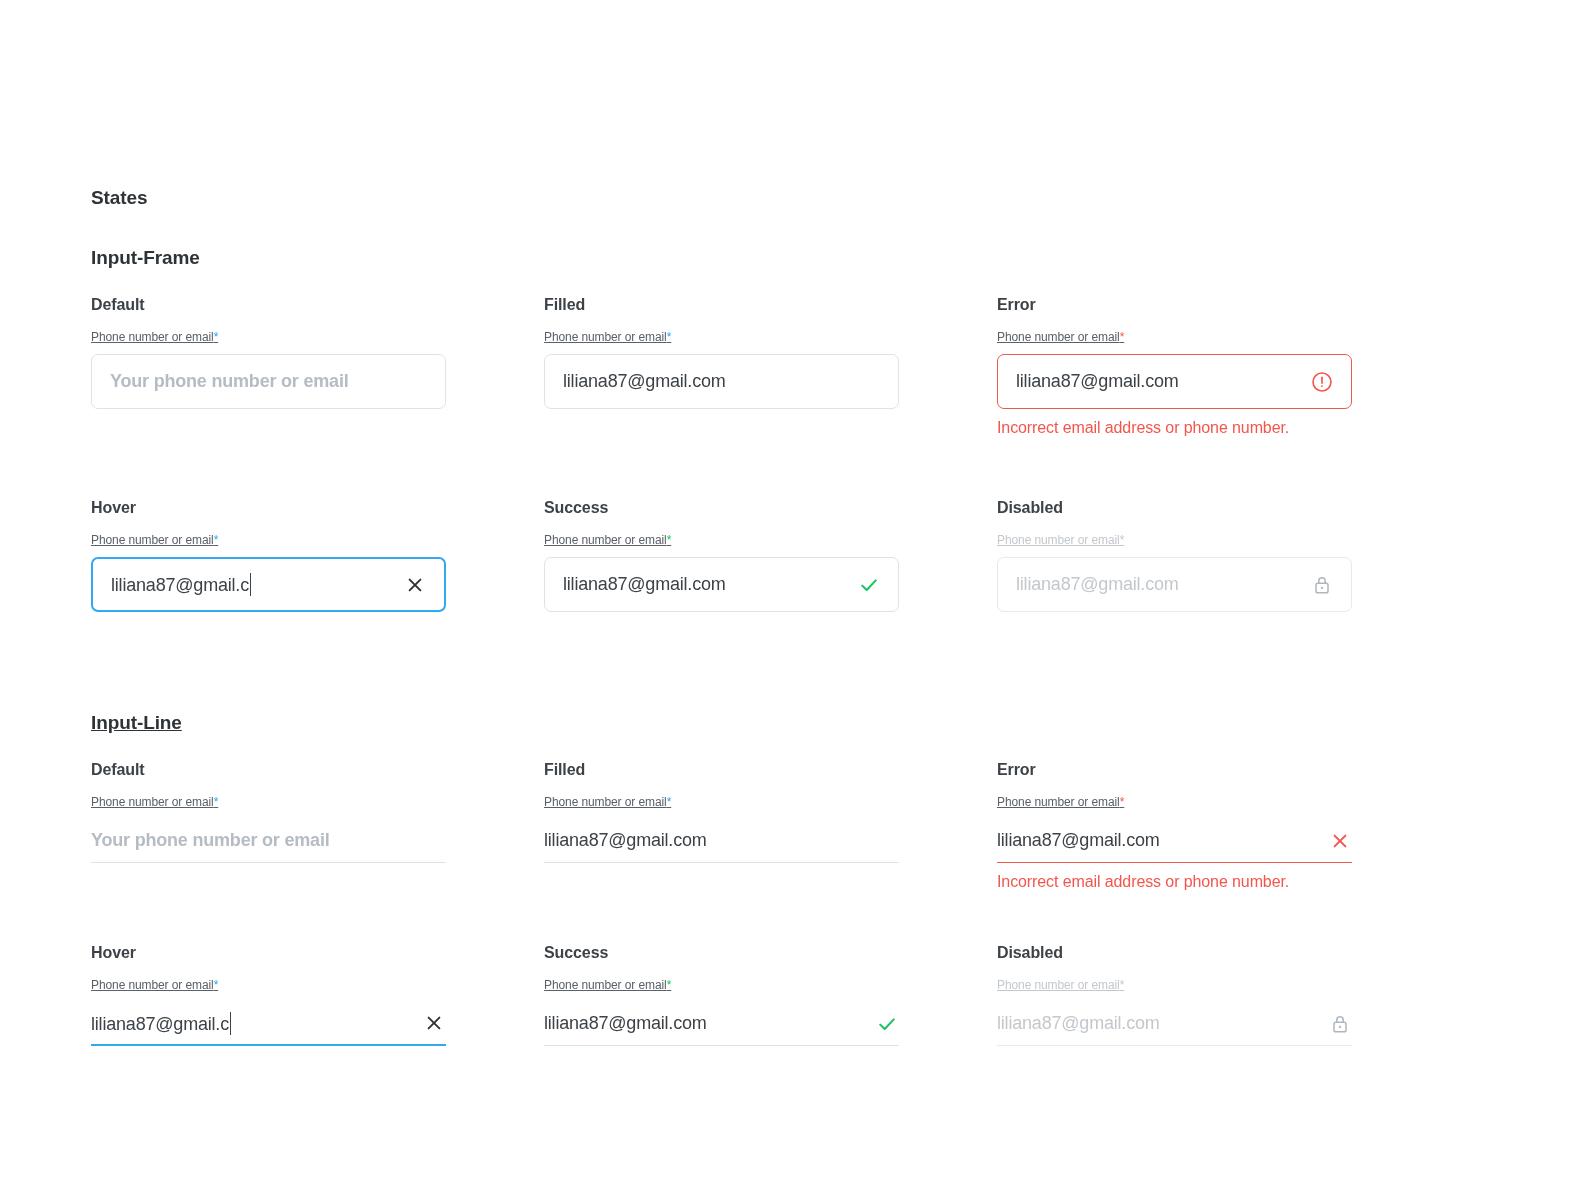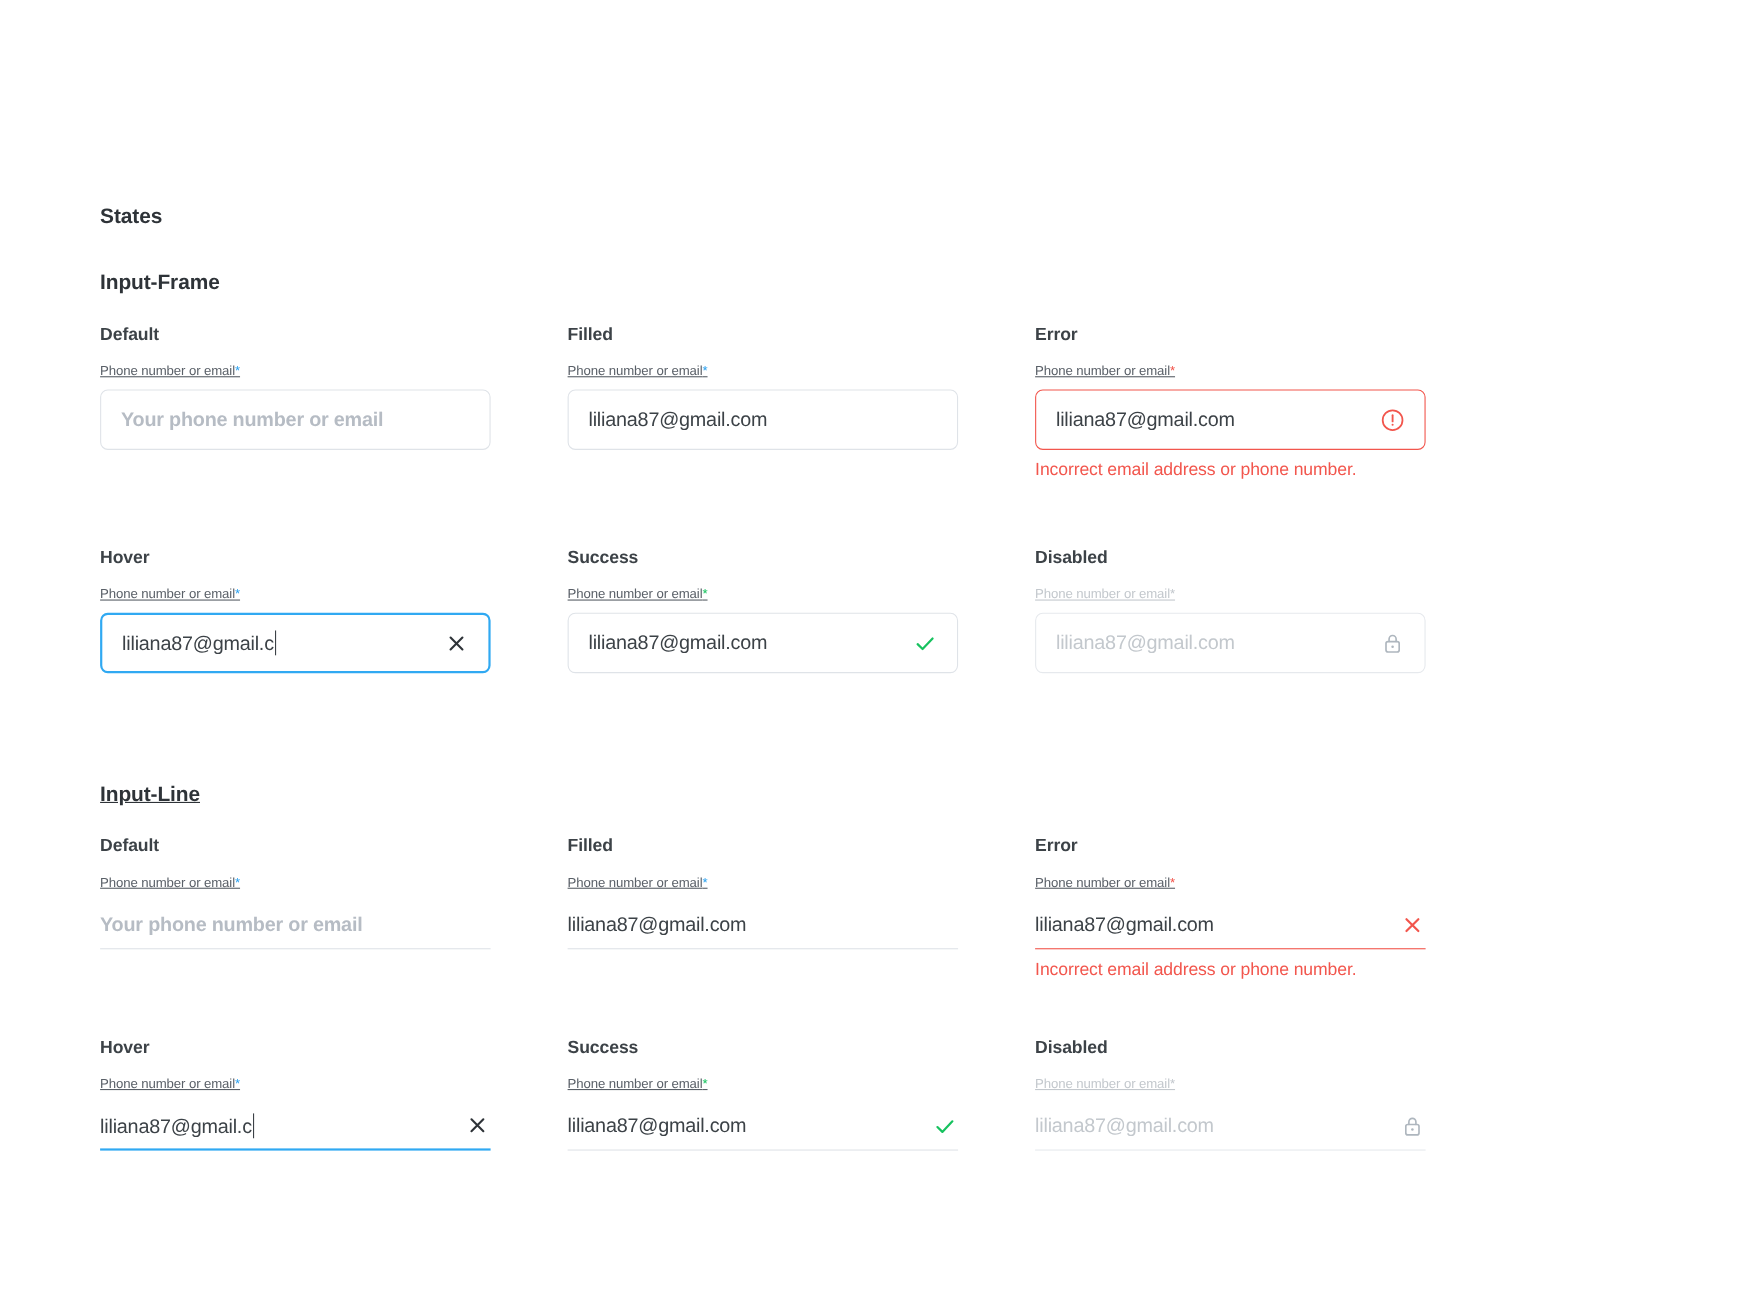--- a/index.html
+++ b/index.html
@@ -44,21 +44,21 @@
   .section-title.frame       { top: 247px; }
   .section-title.line        { top: 712px; text-decoration: underline; }
 
   
   .grid {
     position: absolute;
     left: 91px;
     width: 1387px;
     display: grid;
     grid-template-columns: 355px 355px 355px;
-    column-gap: 70px;
+    column-gap: 98px;
   }
   .grid.frame-row1 { top: 296px; }
   .grid.frame-row2 { top: 499px; }
   .grid.line-row1  { top: 761px; }
   .grid.line-row2  { top: 944px; }
 
   .field { position: relative; }
 
   .state-label {
     font-size: 16px;

